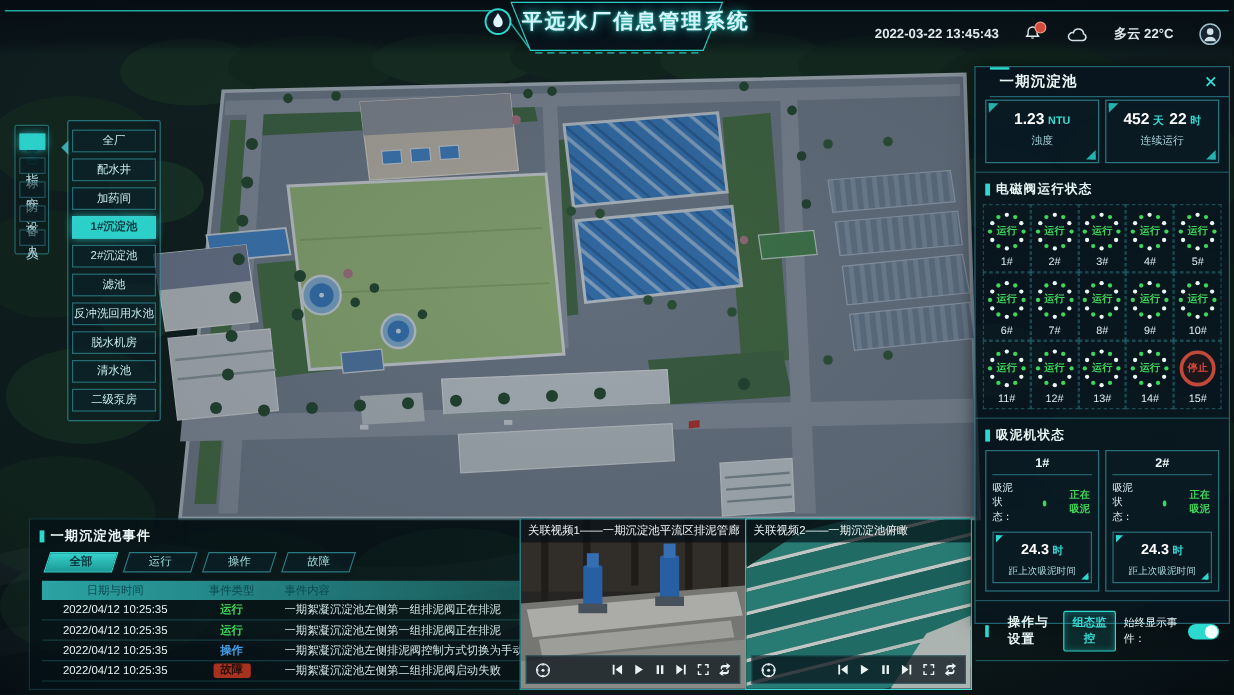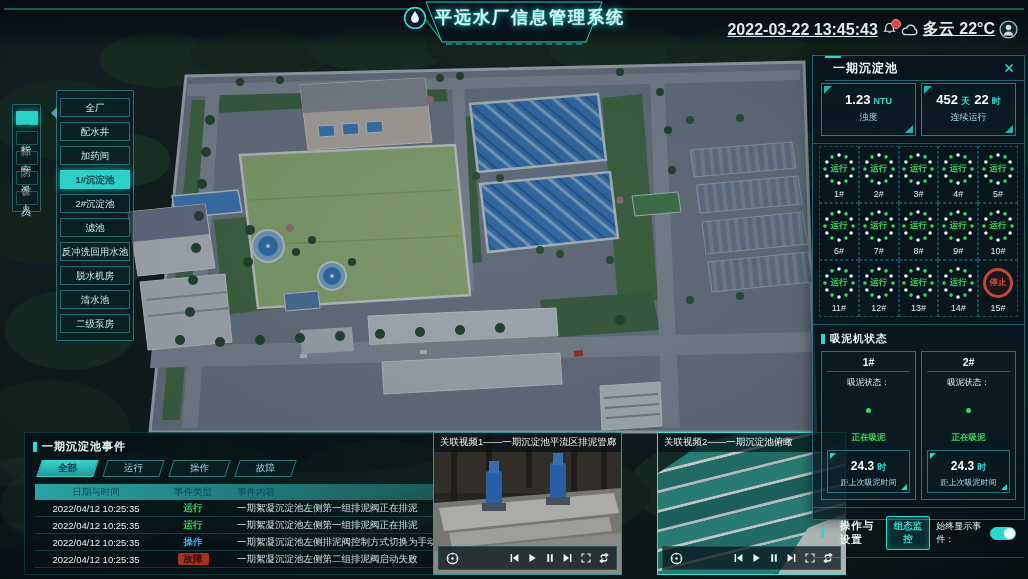--- a/index.html
+++ b/index.html
@@ -8,29 +8,29 @@
   
   #map{position:absolute;inset:0;}
   
   .topbar{position:absolute;top:0;left:0;right:0;height:46px;background:linear-gradient(180deg,rgba(5,12,18,.92),rgba(5,12,18,.55) 75%,rgba(5,12,18,0));z-index:30;}
   .top-deco{position:absolute;top:0;left:0;}
   .nav-tabs{position:absolute;left:8px;top:20px;display:flex;gap:4px;}
   .ntab{font-size:10px;padding:4px 6px;border:1px solid rgba(80,200,210,.5);border-radius:2px;background:rgba(12,34,44,.65);color:#bfe8ea;cursor:pointer;letter-spacing:1px;}
   .ntab.active{background:linear-gradient(180deg,#35dcd4,#1fa8a4);border-color:#4ae8e0;color:#eafffe;font-weight:bold;box-shadow:0 0 8px rgba(53,220,212,.6);}
   .title-wrap{position:absolute;left:50%;top:6px;transform:translateX(-50%);display:flex;gap:8px;z-index:2;}
   .app-title{font-size:17px;font-weight:bold;color:#d8f4fa;letter-spacing:2px;text-shadow:0 0 9px rgba(43,217,207,.9),0 0 2px rgba(43,217,207,.9);}
-  .top-right{position:absolute;right:10px;top:19px;display:flex;align-items:center;gap:4px;color:#dfe9ee;font-size:16px;font-weight:bold;text-decoration:underline;}
+  .top-right{position:absolute;right:10px;top:19px;display:flex;align-items:center;gap:21px;color:#dfe9ee;font-size:11px;font-weight:bold;}
   .bell-wrap{position:relative;cursor:pointer;}
   .bell-badge{position:absolute;top:-3px;right:-4px;width:8px;height:8px;border-radius:50%;background:#d24a3a;border:1px solid #eb9a8c;}
   .avatar{width:19px;height:19px;cursor:pointer;}
   
   .side-tabs{position:absolute;left:12px;top:104px;width:27px;display:flex;flex-direction:column;align-items:center;gap:6px;padding:6px 0;border:1px solid rgba(70,190,200,.45);border-radius:2px;background:rgba(8,24,30,.45);z-index:20;}
   .stab{writing-mode:vertical-rl;text-orientation:upright;font-size:10.5px;letter-spacing:2px;padding:4px 3px;color:#a8cdd2;border:1px solid rgba(70,190,200,.35);background:rgba(10,30,38,.5);cursor:pointer;border-radius:1px;}
   .stab.active{background:#2bd0c8;color:#06343c;font-weight:bold;box-shadow:0 0 7px rgba(43,208,200,.8);}
-  .submenu{position:absolute;left:56px;top:90px;width:70px;display:flex;flex-direction:column;gap:5px;padding:7px 3px;border:1px solid rgba(70,200,210,.5);border-radius:2px;background:rgba(8,26,34,.5);z-index:19;justify-content:center;}
+  .submenu{position:absolute;left:56px;top:100px;width:70px;display:flex;flex-direction:column;gap:5px;padding:7px 3px;border:1px solid rgba(70,200,210,.5);border-radius:2px;background:rgba(8,26,34,.5);z-index:19;justify-content:center;}
   .submenu::before{content:"";position:absolute;left:-6px;top:16px;border:6px solid transparent;border-right-color:rgba(70,200,210,.8);border-left:0;}
   .smi{height:17px;line-height:17px;text-align:center;font-size:9.5px;color:#c8ecec;border:1px solid rgba(70,200,210,.45);background:rgba(10,34,42,.5);white-space:nowrap;overflow:hidden;cursor:pointer;}
   .smi.active{background:#2bd0c8;color:#083a42;font-weight:bold;box-shadow:0 0 7px rgba(43,208,200,.8);}
   
   .rpanel{position:absolute;left:812px;top:55px;width:211px;height:463px;background:linear-gradient(180deg,rgba(7,20,30,.9),rgba(7,20,30,.78));border:1px solid rgba(60,180,195,.5);box-shadow:0 0 14px rgba(0,0,0,.55);z-index:25;}
   .rp-head{position:relative;height:24px;display:flex;align-items:center;padding:0 8px;border-bottom:1px solid rgba(60,180,195,.5);margin-left:12px;}
   .rp-head::before{content:"";position:absolute;left:0;top:0;width:16px;height:2px;background:#2bd9cf;}
   .rp-title{flex:1;font-size:12px;font-weight:bold;color:#eef8f8;letter-spacing:1px;}
   .rp-close{cursor:pointer;padding:2px;}
   .sec-head{display:flex;align-items:center;gap:5px;margin:7px 8px 5px;font-size:10.5px;font-weight:bold;color:#e8f6f6;letter-spacing:1px;}
@@ -46,21 +46,21 @@
   .valve-grid{display:grid;grid-template-columns:repeat(5,1fr);margin:2px 6px 0;}
   .vcell{border:1px dashed rgba(70,200,210,.3);padding:5px 0 3px;text-align:center;}
   .vring{position:relative;width:34px;height:34px;margin:0 auto;}
   .vstat{position:absolute;inset:0;display:flex;align-items:center;justify-content:center;font-size:8.5px;font-weight:bold;}
   .vstat.run{color:#3ED65A;}
   .vstat.stop{color:#E0493A;}
   .vid{font-size:9px;color:#dceef0;margin-top:3px;}
   .machine-row{display:flex;gap:5px;margin:2px 8px 0;}
   .mcard{flex:1;border:1px solid rgba(70,200,210,.5);background:rgba(12,32,42,.4);padding:4px 5px 6px;}
   .mid{text-align:center;font-size:10.5px;font-weight:bold;color:#eef8f8;padding-bottom:3px;border-bottom:1px solid rgba(70,200,210,.4);margin-bottom:5px;}
-  .mstatus{display:flex;align-items:center;justify-content:center;gap:19px;font-size:8.5px;color:#dceef0;flex-direction:column;}
+  .mstatus{display:flex;align-items:center;justify-content:center;gap:19px;font-size:8.5px;color:#dceef0;}
   .mdot{width:5px;height:5px;border-radius:50%;background:#3ED65A;display:inline-block;}
   .mval{color:#3ED65A;font-weight:bold;}
   .mstat{margin-top:6px;border:1px solid rgba(70,200,210,.5);padding:5px 2px 4px;text-align:center;position:relative;}
   .mstat::before{content:"";position:absolute;left:2px;top:2px;border:3px solid transparent;border-top-color:#2bd9cf;border-left-color:#2bd9cf;}
   .mstat::after{content:"";position:absolute;right:2px;bottom:2px;border:3px solid transparent;border-bottom-color:#2bd9cf;border-right-color:#2bd9cf;}
   .mstat .stat-value{font-size:12px;}
   .mstat .stat-label{font-size:8px;}
   .ops-row{display:flex;align-items:center;gap:6px;margin:8px 8px 0;}
   .ops-row .sec-head{margin:0;gap:16px;}
   .cfg-btn{font-size:9.5px;font-weight:bold;color:#35dbd4;border:1px solid #2bd9cf;background:rgba(43,217,207,.12);padding:3px 7px;border-radius:2px;cursor:pointer;box-shadow:inset 0 0 6px rgba(43,217,207,.35);}
@@ -388,20 +388,24 @@
       <div class="stat-card">
         <div>
           <span class="stat-value">452</span><span class="stat-unit">天</span>
           <span class="stat-value">22</span><span class="stat-unit">时</span>
         </div>
         <div class="stat-label">连续运行</div>
       </div>
     </div>
     <div class="sec-div"></div>
 
+    <div class="sec-head">
+        <span class="marker"></span>
+        <span>电磁阀运行状态</span>
+      </div>
     <div class="valve-grid">
       <div class="vcell">
           <div class="vring">
             <svg width="34" height="34">
               <use href="#ring-run"></use>
             </svg>
             <span class="vstat run">运行</span>
           </div>
           <div class="vid">1#</div>
         </div>
@@ -682,21 +686,21 @@
           </span>
         <span class="cicon">
             <svg width="10" height="10">
               <use href="#i-loop"></use>
             </svg>
           </span>
       </span>
     </div>
   </div>
 
-  <div class="video" id="video2" style="left:657px;text-decoration:underline;">
+  <div class="video" id="video2" style="left:621px;text-decoration:underline;">
     <svg class="vid-thumb" viewBox="0 0 187 141" preserveAspectRatio="none">
       <rect width="187" height="141" fill="#1d3a34"></rect>
       <g transform="rotate(-14 94 70)">
         <rect x="-30" y="0" width="250" height="16" fill="#2e8f84"></rect>
           <rect x="-30" y="16" width="250" height="3" fill="#dfe8e4"></rect>
         <rect x="-30" y="19" width="250" height="16" fill="#257d73"></rect>
           <rect x="-30" y="35" width="250" height="3" fill="#cfdcd8"></rect>
         <rect x="-30" y="38" width="250" height="16" fill="#2e8f84"></rect>
           <rect x="-30" y="54" width="250" height="3" fill="#dfe8e4"></rect>
         <rect x="-30" y="57" width="250" height="16" fill="#1f6e68"></rect>

